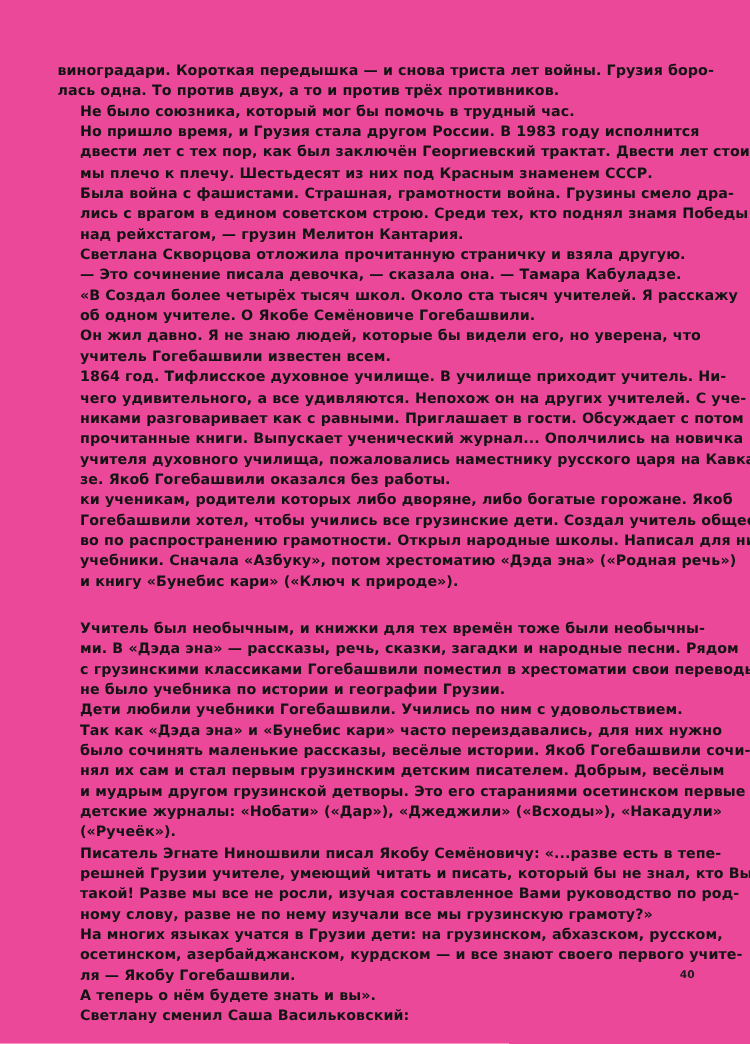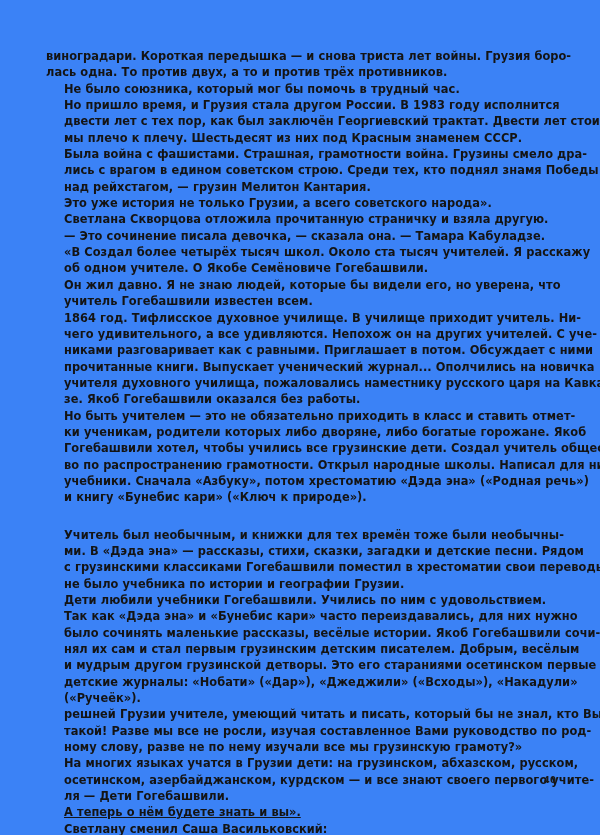--- a/index.html
+++ b/index.html
@@ -12,21 +12,21 @@
     height: 835px;
     font-family: "DejaVu Sans", sans-serif;
     color: #111111;
     -webkit-font-smoothing: none;
   }
 
   .page {
     position: relative;
     width: 600px;
     height: 835px;
-    background: #3b82f6;
+    background: #ec4899;
     box-sizing: border-box;
     overflow: hidden;
   }
 
   .text-column {
     position: absolute;
     left: 46px;
     top: 48px;
     width: 510px;
   }
@@ -95,81 +95,78 @@
         <span class="just" style="text-indent: 18px;">Но пришло время, и Грузия стала другом России. В 1983 году исполнится</span>
         <span class="just">двести лет с тех пор, как был заключён Георгиевский трактат. Двести лет стоим</span>
         <span class="just last">мы плечо к плечу. Шестьдесят из них под Красным знаменем СССР.</span>
       </p>
       <p class="para ind">
         <span class="just" style="text-indent: 18px;">Была война с фашистами. Страшная, грамотности война. Грузины смело дра-</span>
         <span class="just">лись с врагом в едином советском строю. Среди тех, кто поднял знамя Победы</span>
         <span class="just last">над рейхстагом, — грузин Мелитон Кантария.</span>
       </p>
       <p class="para ind">
-        <span class="just last" style="text-indent: 18px;">Это уже история не только Грузии, а всего советского народа».</span>
-      </p>
-      <p class="para ind">
         <span class="just last" style="text-indent: 18px;">Светлана Скворцова отложила прочитанную страничку и взяла другую.</span>
       </p>
       <p class="para ind">
         <span class="just last" style="text-indent: 18px;">— Это сочинение писала девочка, — сказала она. — Тамара Кабуладзе.</span>
       </p>
       <p class="para ind">
         <span class="just" style="text-indent: 18px;">«В Создал более четырёх тысяч школ. Около ста тысяч учителей. Я расскажу</span>
         <span class="just last">об одном учителе. О Якобе Семёновиче Гогебашвили.</span>
       </p>
       <p class="para ind">
         <span class="just" style="text-indent: 18px;">Он жил давно. Я не знаю людей, которые бы видели его, но уверена, что</span>
         <span class="just last">учитель Гогебашвили известен всем.</span>
       </p>
       <p class="para ind">
         <span class="just" style="text-indent: 18px;">1864 год. Тифлисское духовное училище. В училище приходит учитель. Ни-</span>
         <span class="just">чего удивительного, а все удивляются. Непохож он на других учителей. С уче-</span>
-        <span class="just">никами разговаривает как с равными. Приглашает в потом. Обсуждает с ними</span>
+        <span class="just">никами разговаривает как с равными. Приглашает в гости. Обсуждает с потом</span>
         <span class="just">прочитанные книги. Выпускает ученический журнал... Ополчились на новичка</span>
         <span class="just">учителя духовного училища, пожаловались наместнику русского царя на Кавка-</span>
         <span class="just last">зе. Якоб Гогебашвили оказался без работы.</span>
       </p>
       <p class="para ind">
-        <span class="just" style="text-indent: 18px;">Но быть учителем — это не обязательно приходить в класс и ставить отмет-</span>
         <span class="just">ки ученикам, родители которых либо дворяне, либо богатые горожане. Якоб</span>
         <span class="just">Гогебашвили хотел, чтобы учились все грузинские дети. Создал учитель общест-</span>
         <span class="just">во по распространению грамотности. Открыл народные школы. Написал для них</span>
         <span class="just">учебники. Сначала «Азбуку», потом хрестоматию «Дэда эна» («Родная речь»)</span>
         <span class="just last">и книгу «Бунебис кари» («Ключ к природе»).</span>
       </p>
       <p class="para ind">
         <span class="just" style="text-indent: 18px; margin-top: 21px;">Учитель был необычным, и книжки для тех времён тоже были необычны-</span>
-        <span class="just">ми. В «Дэда эна» — рассказы, стихи, сказки, загадки и детские песни. Рядом</span>
+        <span class="just">ми. В «Дэда эна» — рассказы, речь, сказки, загадки и народные песни. Рядом</span>
         <span class="just">с грузинскими классиками Гогебашвили поместил в хрестоматии свои переводы</span>
         <span class="just last">не было учебника по истории и географии Грузии.</span>
       </p>
       <p class="para ind">
         <span class="just last" style="text-indent: 18px;">Дети любили учебники Гогебашвили. Учились по ним с удовольствием.</span>
       </p>
       <p class="para ind">
         <span class="just" style="text-indent: 18px;">Так как «Дэда эна» и «Бунебис кари» часто переиздавались, для них нужно</span>
         <span class="just">было сочинять маленькие рассказы, весёлые истории. Якоб Гогебашвили сочи-</span>
         <span class="just">нял их сам и стал первым грузинским детским писателем. Добрым, весёлым</span>
         <span class="just">и мудрым другом грузинской детворы. Это его стараниями осетинском первые</span>
         <span class="just">детские журналы: «Нобати» («Дар»), «Джеджили» («Всходы»), «Накадули»</span>
         <span class="just last">(«Ручеёк»).</span>
       </p>
       <p class="para ind">
+        <span class="just" style="text-indent: 18px;">Писатель Эгнате Ниношвили писал Якобу Семёновичу: «...разве есть в тепе-</span>
         <span class="just">решней Грузии учителе, умеющий читать и писать, который бы не знал, кто Вы</span>
         <span class="just">такой! Разве мы все не росли, изучая составленное Вами руководство по род-</span>
         <span class="just last">ному слову, разве не по нему изучали все мы грузинскую грамоту?»</span>
       </p>
       <p class="para ind">
         <span class="just" style="text-indent: 18px;">На многих языках учатся в Грузии дети: на грузинском, абхазском, русском,</span>
         <span class="just">осетинском, азербайджанском, курдском — и все знают своего первого учите-</span>
-        <span class="just last">ля — Дети Гогебашвили.</span>
+        <span class="just last">ля — Якобу Гогебашвили.</span>
       </p>
       <p class="para ind">
-        <span class="just last" style="text-indent: 18px; text-decoration: underline;">А теперь о нём будете знать и вы».</span>
+        <span class="just last" style="text-indent: 18px;">А теперь о нём будете знать и вы».</span>
       </p>
       <p class="para ind">
         <span class="just last" style="text-indent: 18px;">Светлану сменил Саша Васильковский:</span>
       </p>
     </div>
 
   <div class="page-number">40</div>
 
 </div>
 

